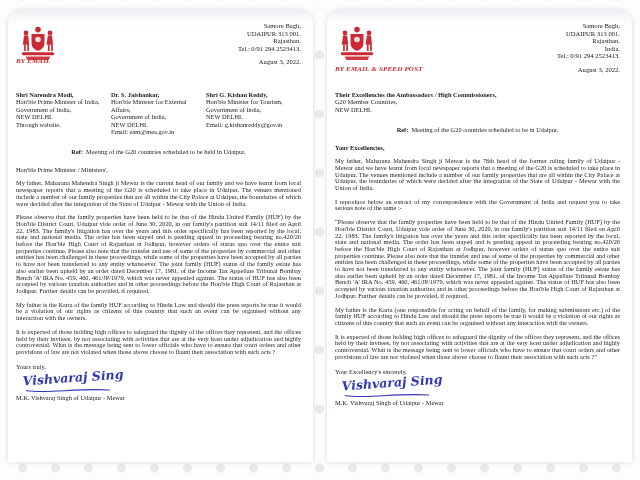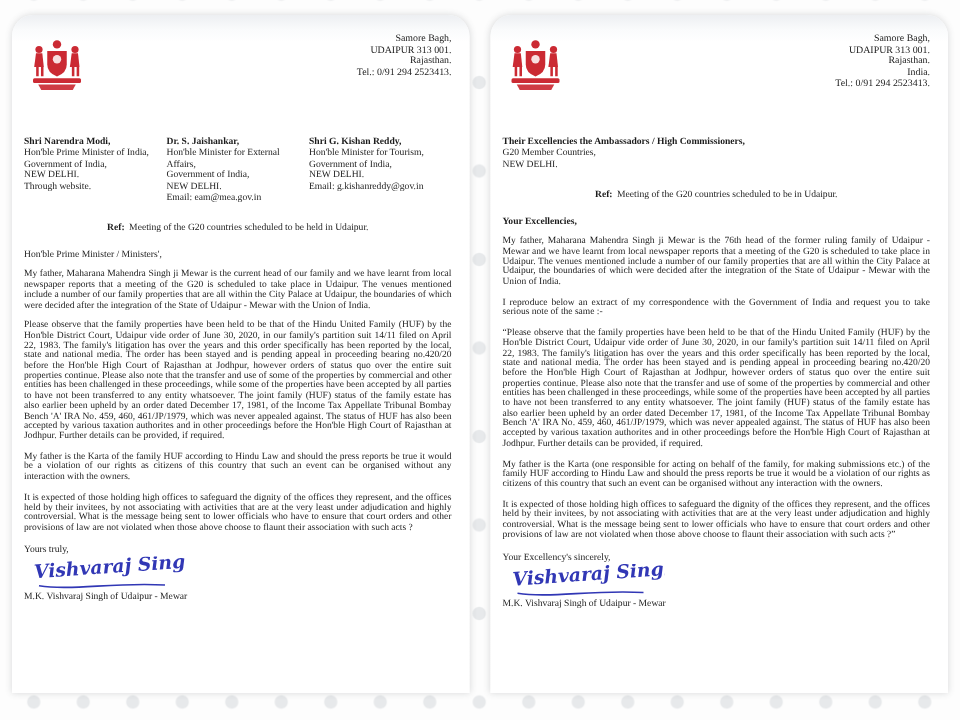--- a/index.html
+++ b/index.html
@@ -71,20 +71,24 @@
         <path d="M10.5 9 h13 v9 q0 5.5 -6.5 8 q-6.5 -2.5 -6.5 -8 z"></path>
         <circle cx="17" cy="14.5" r="2.8" fill="#ffffff" opacity="0.85"></circle>
         <rect x="1" y="27.2" width="32" height="3.1" rx="1"></rect>
         <path d="M4.5 31.4 h25 l-2 3.6 h-21 z" opacity="0.92"></path>
       </g>
     </svg>
     <div class="addr lines">Samore Bagh,
 UDAIPUR 313 001.
 Rajasthan.
 Tel.: 0/91 294 2523413.</div>
+    <div class="lh-row">
+      <div class="dispatch">BY EMAIL</div>
+      <div class="date">August 3, 2022.</div>
+    </div>
   </header>
 
   <section class="recipients">
     <div class="recipient">
       <span class="name">Shri Narendra Modi,</span>
       <div class="lines">Hon'ble Prime Minister of India,
 Government of India,
 NEW DELHI.
 Through website.</div>
     </div>
@@ -142,20 +146,24 @@
         <circle cx="17" cy="14.5" r="2.8" fill="#ffffff" opacity="0.85"></circle>
         <rect x="1" y="27.2" width="32" height="3.1" rx="1"></rect>
         <path d="M4.5 31.4 h25 l-2 3.6 h-21 z" opacity="0.92"></path>
       </g>
     </svg>
     <div class="addr lines">Samore Bagh,
 UDAIPUR 313 001.
 Rajasthan.
 India.
 Tel.: 0/91 294 2523413.</div>
+    <div class="lh-row">
+      <div class="dispatch">BY EMAIL &amp; SPEED POST</div>
+      <div class="date">August 3, 2022.</div>
+    </div>
   </header>
 
   <section class="addressee">
     <span class="name">Their Excellencies the Ambassadors / High Commissioners,</span>
     <div class="lines">G20 Member Countries,
 NEW DELHI.</div>
   </section>
 
   <div class="ref">
     <span class="ref-label">Ref:</span><span>Meeting of the G20 countries scheduled to be in Udaipur.</span>

